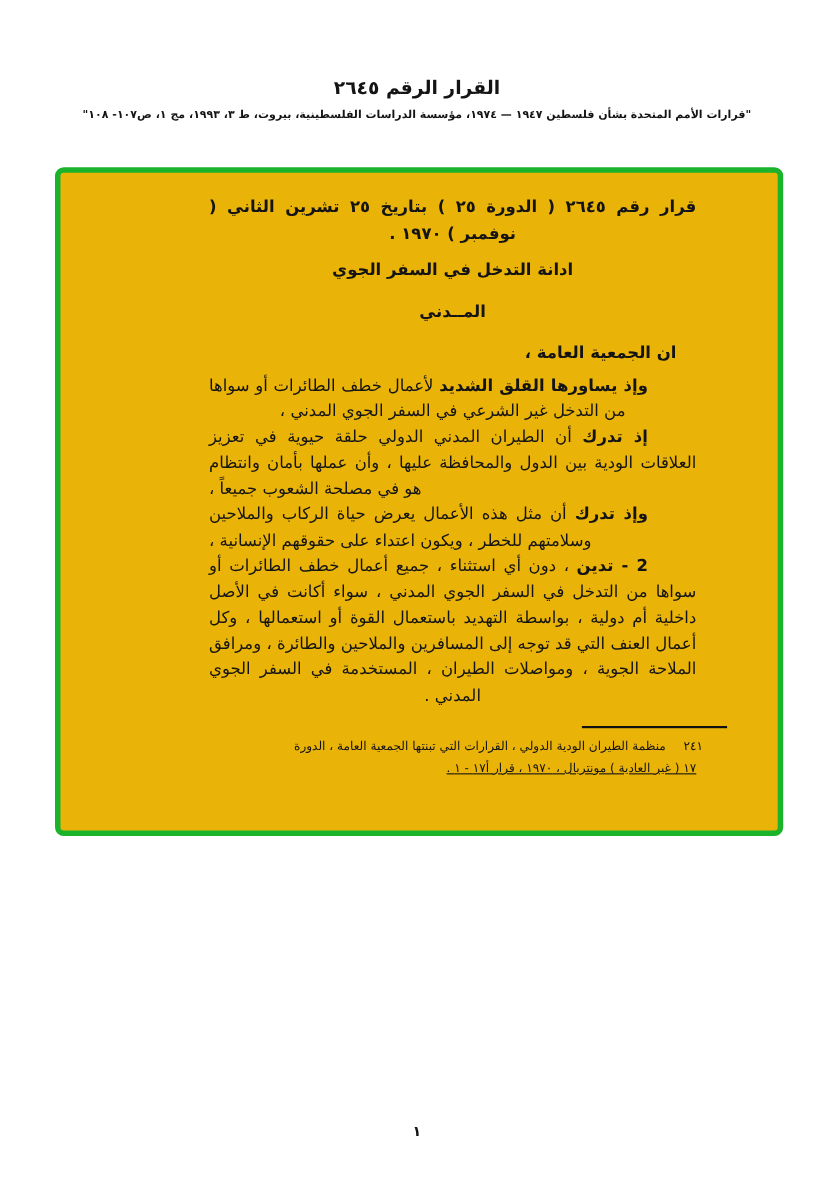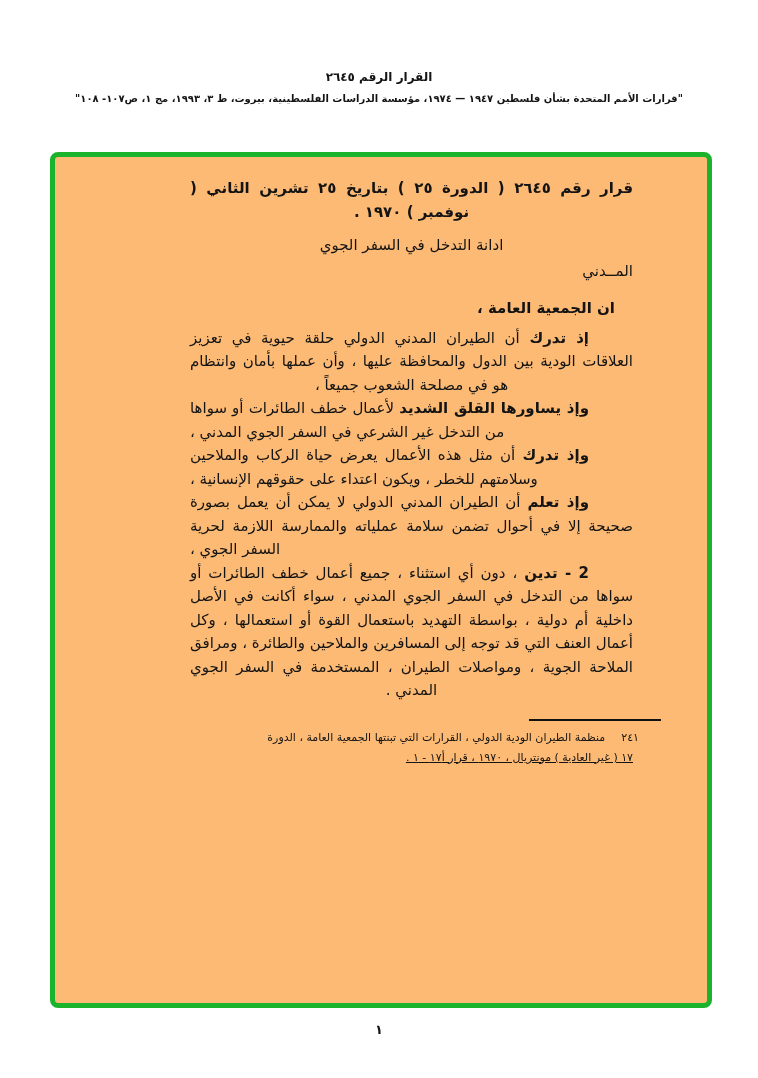--- a/index.html
+++ b/index.html
@@ -19,65 +19,65 @@
   
   .page-header {
     position: absolute;
     top: 70px;
     left: 0;
     width: 758px;
     text-align: center;
     direction: rtl;
   }
   .header-title {
-    font-size: 12px;
+    font-size: 17px;
     font-weight: bold;
     letter-spacing: 0.5px;
   }
   .header-source {
     margin-top: 9px;
     font-size: 10px;
     font-weight: bold;
     white-space: nowrap;
   }
 
   
   .doc-frame {
     position: absolute;
     left: 50px;
     top: 152px;
     width: 662px;
-    height: 856px;
+    height: 608px;
     box-sizing: border-box;
     border: 5px solid #1cb32c;
     border-radius: 8px;
-    background: #fdba74;
+    background: #eab308;
   }
   .doc-content {
     direction: rtl;
     box-sizing: border-box;
     height: 100%;
     padding: 20px 74px 0 135px;
     font-size: 15px;
     line-height: 23.5px;
   }
 
   .res-heading {
     margin: 0;
     font-weight: bold;
     text-align: justify;
     text-align-last: center;
   }
   .res-subject {
     margin: 8px 0 0 0;
-    font-weight: normal;
+    font-weight: bold;
     text-align: center;
     line-height: 26px;
   }
-  .res-subject2 { margin-top: 0; text-align: right; }
+  .res-subject2 { margin-top: 12px; }
 
   .res-opening {
     margin: 13px 0 6px 0;
     font-weight: bold;
     text-align: right;
     text-indent: 18px;
   }
 
   .paragraphs { margin: 0; }
   .para {
@@ -142,24 +142,23 @@
 
     <p class="res-heading">قرار رقم ٢٦٤٥ ( الدورة ٢٥ ) بتاريخ ٢٥ تشرين الثاني ( نوفمبر ) ١٩٧٠ .</p>
 
     <p class="res-subject">ادانة التدخل في السفر الجوي</p>
 
     <p class="res-subject res-subject2">المــدني</p>
 
     <p class="res-opening">ان الجمعية العامة ،</p>
 
     <div class="paragraphs">
+        <p class="para"><b>وإذ يساورها القلق الشديد</b> لأعمال خطف الطائرات أو سواها من التدخل غير الشرعي في السفر الجوي المدني ،</p>
         <p class="para"><b>إذ تدرك</b> أن الطيران المدني الدولي حلقة حيوية في تعزيز العلاقات الودية بين الدول والمحافظة عليها ، وأن عملها بأمان وانتظام هو في مصلحة الشعوب جميعاً ،</p>
-        <p class="para"><b>وإذ يساورها القلق الشديد</b> لأعمال خطف الطائرات أو سواها من التدخل غير الشرعي في السفر الجوي المدني ،</p>
         <p class="para"><b>وإذ تدرك</b> أن مثل هذه الأعمال يعرض حياة الركاب والملاحين وسلامتهم للخطر ، ويكون اعتداء على حقوقهم الإنسانية ،</p>
-        <p class="para"><b>وإذ تعلم</b> أن الطيران المدني الدولي لا يمكن أن يعمل بصورة صحيحة إلا في أحوال تضمن سلامة عملياته والممارسة اللازمة لحرية السفر الجوي ،</p>
         <p class="para"><b>2 - تدين</b> ، دون أي استثناء ، جميع أعمال خطف الطائرات أو سواها من التدخل في السفر الجوي المدني ، سواء أكانت في الأصل داخلية أم دولية ، بواسطة التهديد باستعمال القوة أو استعمالها ، وكل أعمال العنف التي قد توجه إلى المسافرين والملاحين والطائرة ، ومرافق الملاحة الجوية ، ومواصلات الطيران ، المستخدمة في السفر الجوي المدني .</p>
       </div>
 
     <div class="footnote-rule"></div>
 
     <div class="footnote">
       <div class="fn-line1">
         <span class="fn-marker">٢٤١</span>
         <span>منظمة الطيران الودية الدولي ، القرارات التي تبنتها الجمعية العامة ، الدورة</span>
       </div>

